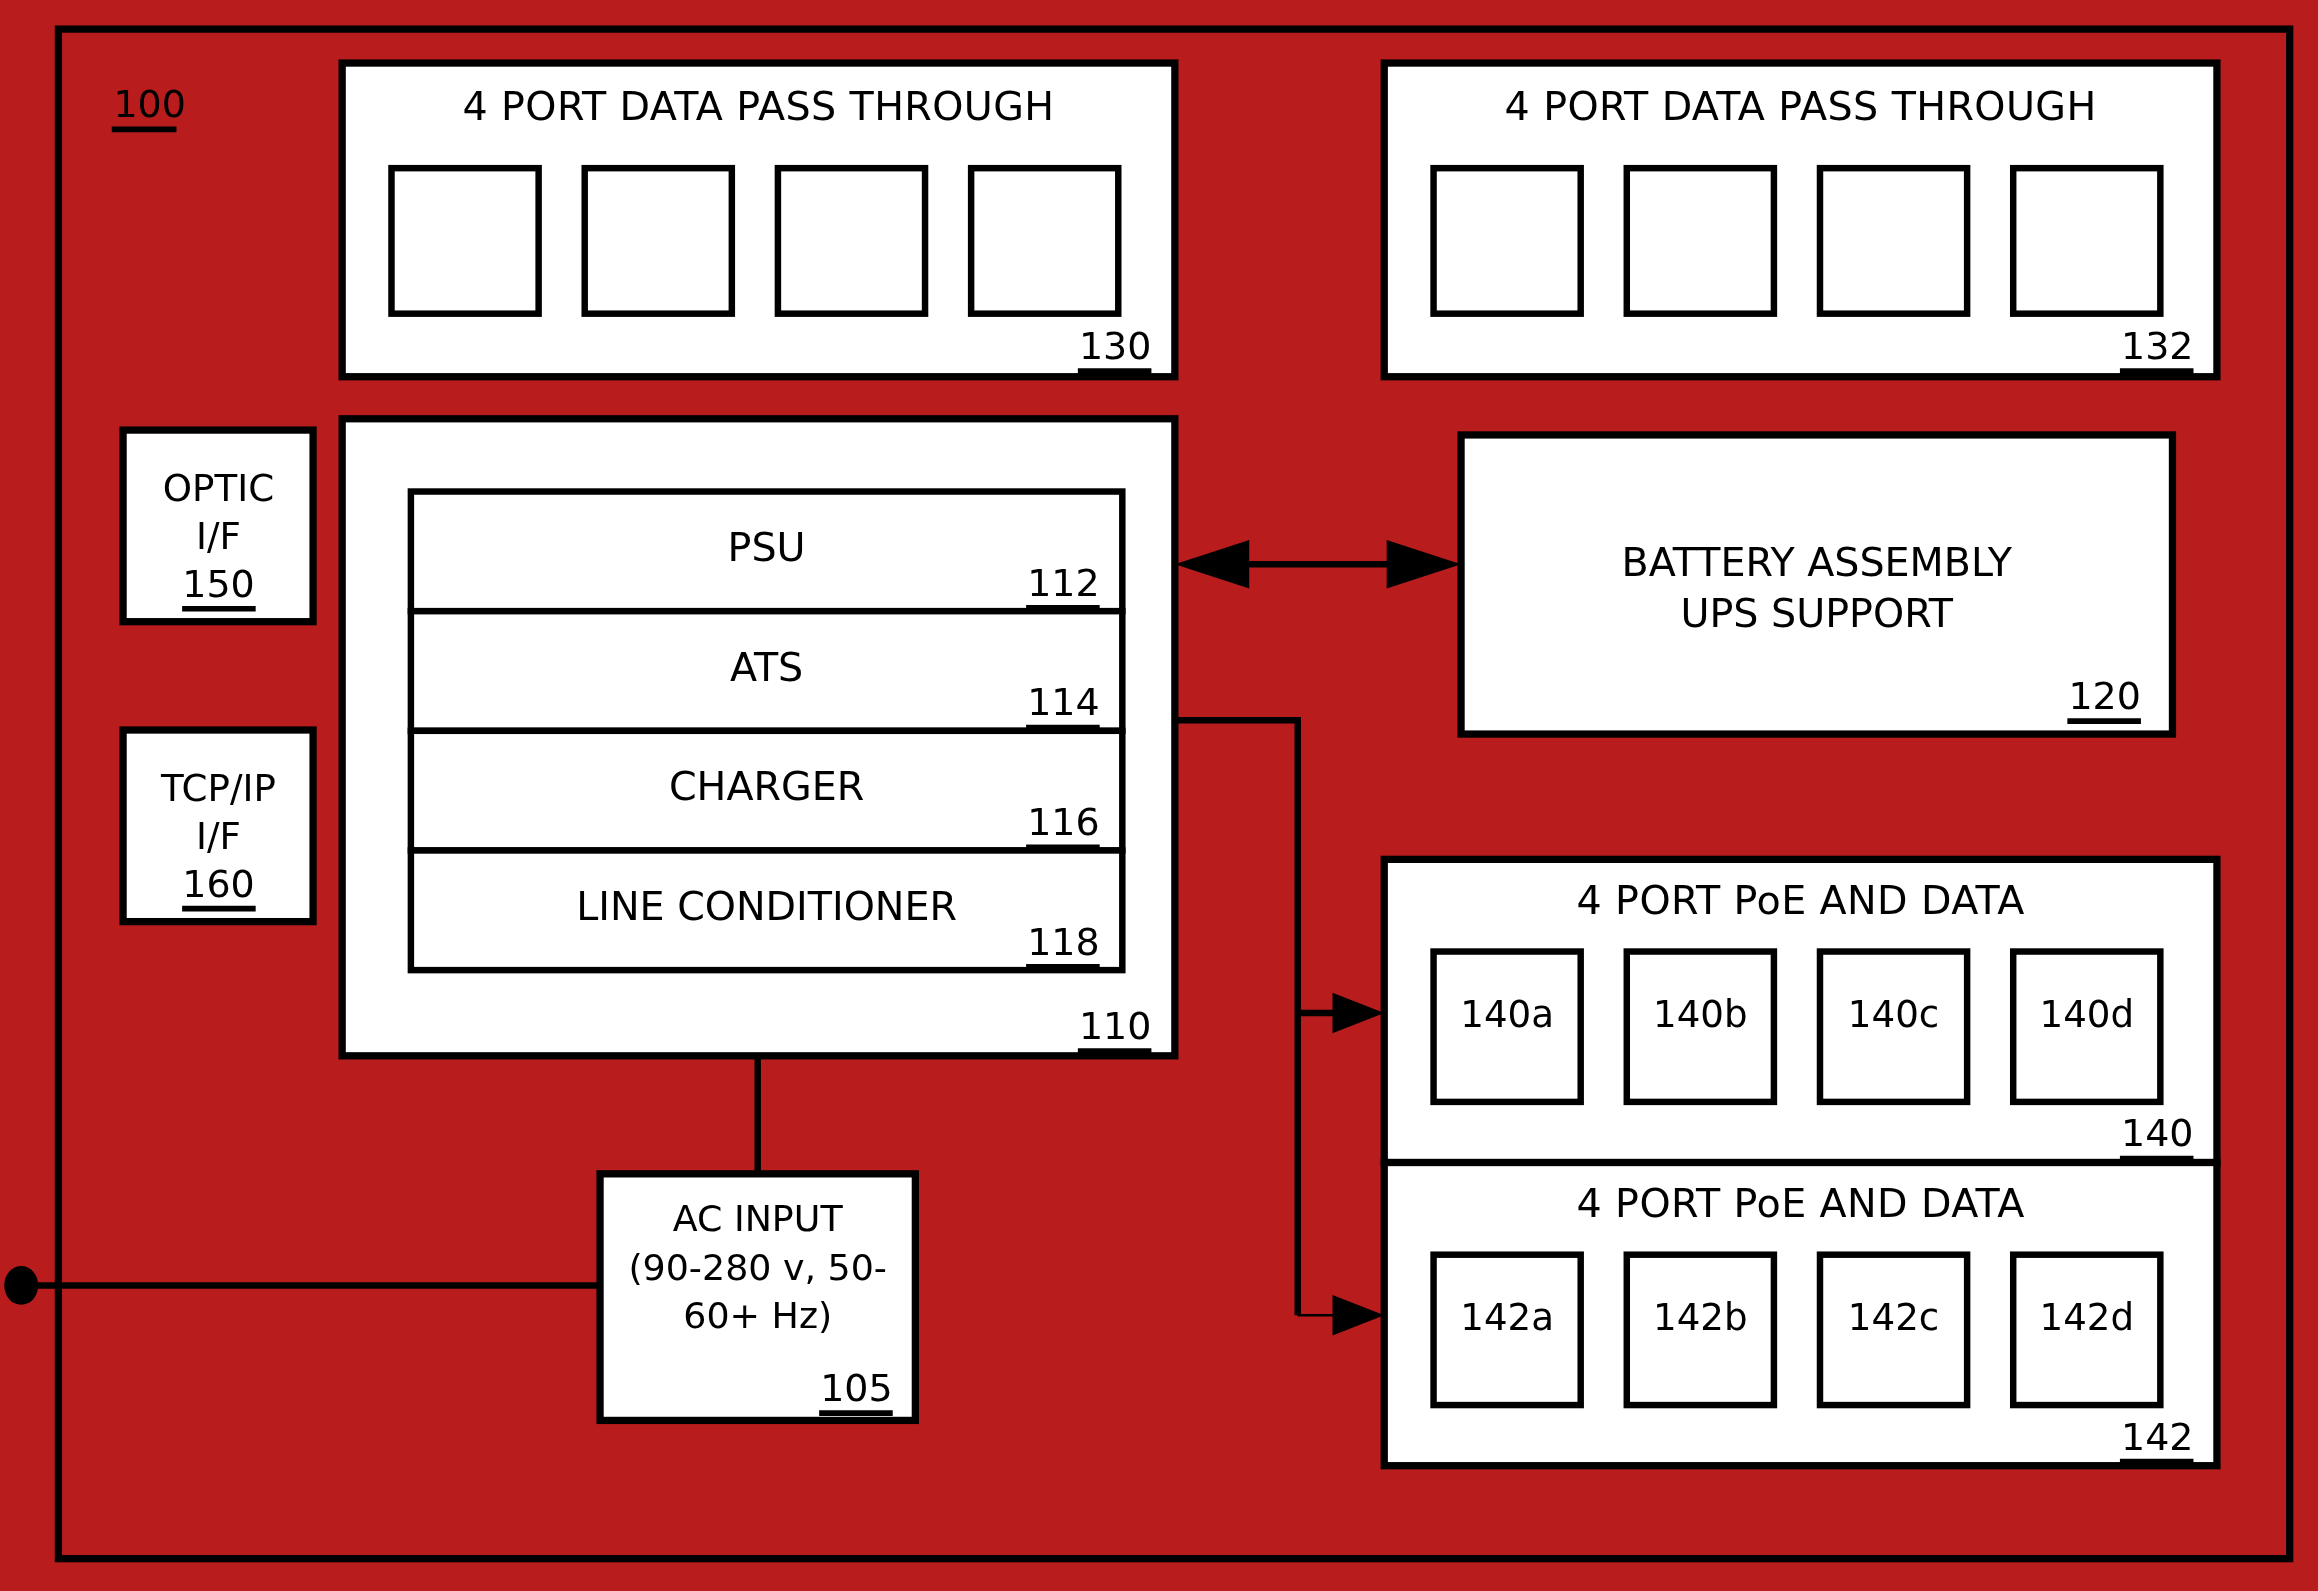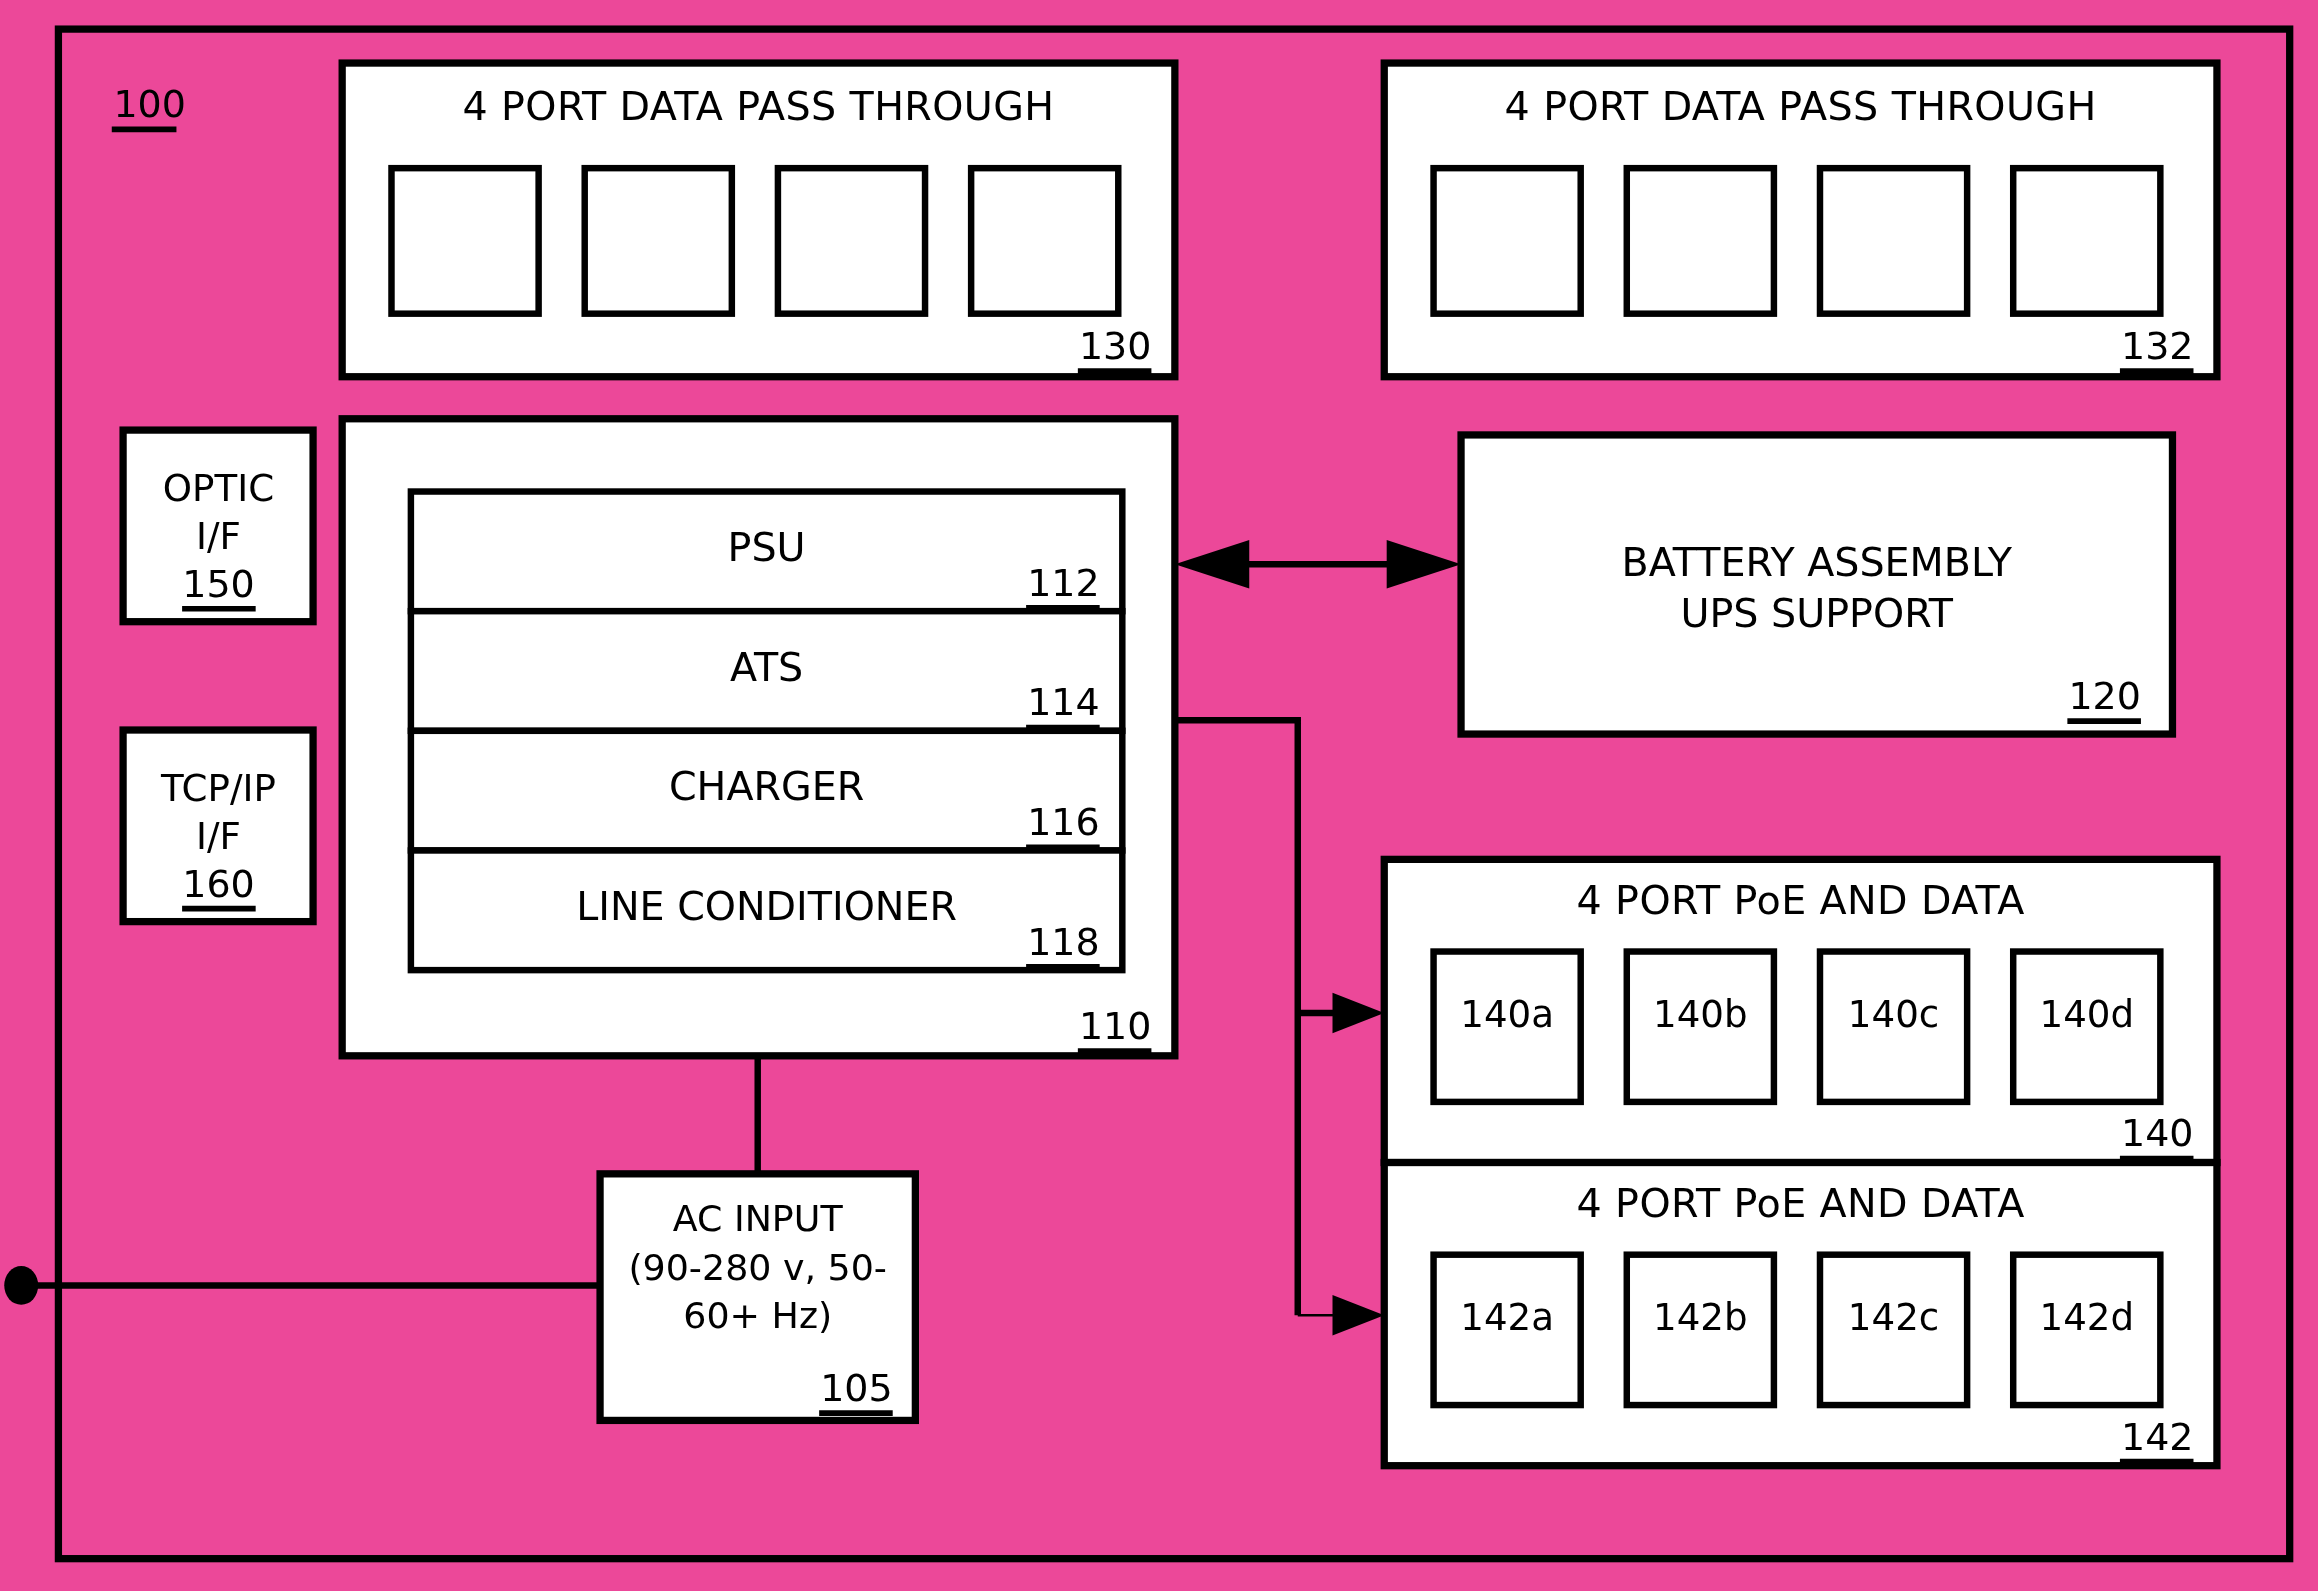--- a/index.html
+++ b/index.html
@@ -5,21 +5,21 @@
 <style>
   html, body {
     margin: 0;
     padding: 0;
     background: #ffffff;
   }
   #stage {
     position: relative;
     width: 2319px;
     height: 1591px;
-    background: #ec4899;
+    background: #b91c1c;
     font-family: "DejaVu Sans", sans-serif;
     overflow: hidden;
   }
   svg#diagram {
     position: absolute;
     top: 0; left: 0;
     width: 2319px;
     height: 1591px;
     display: block;
   }

